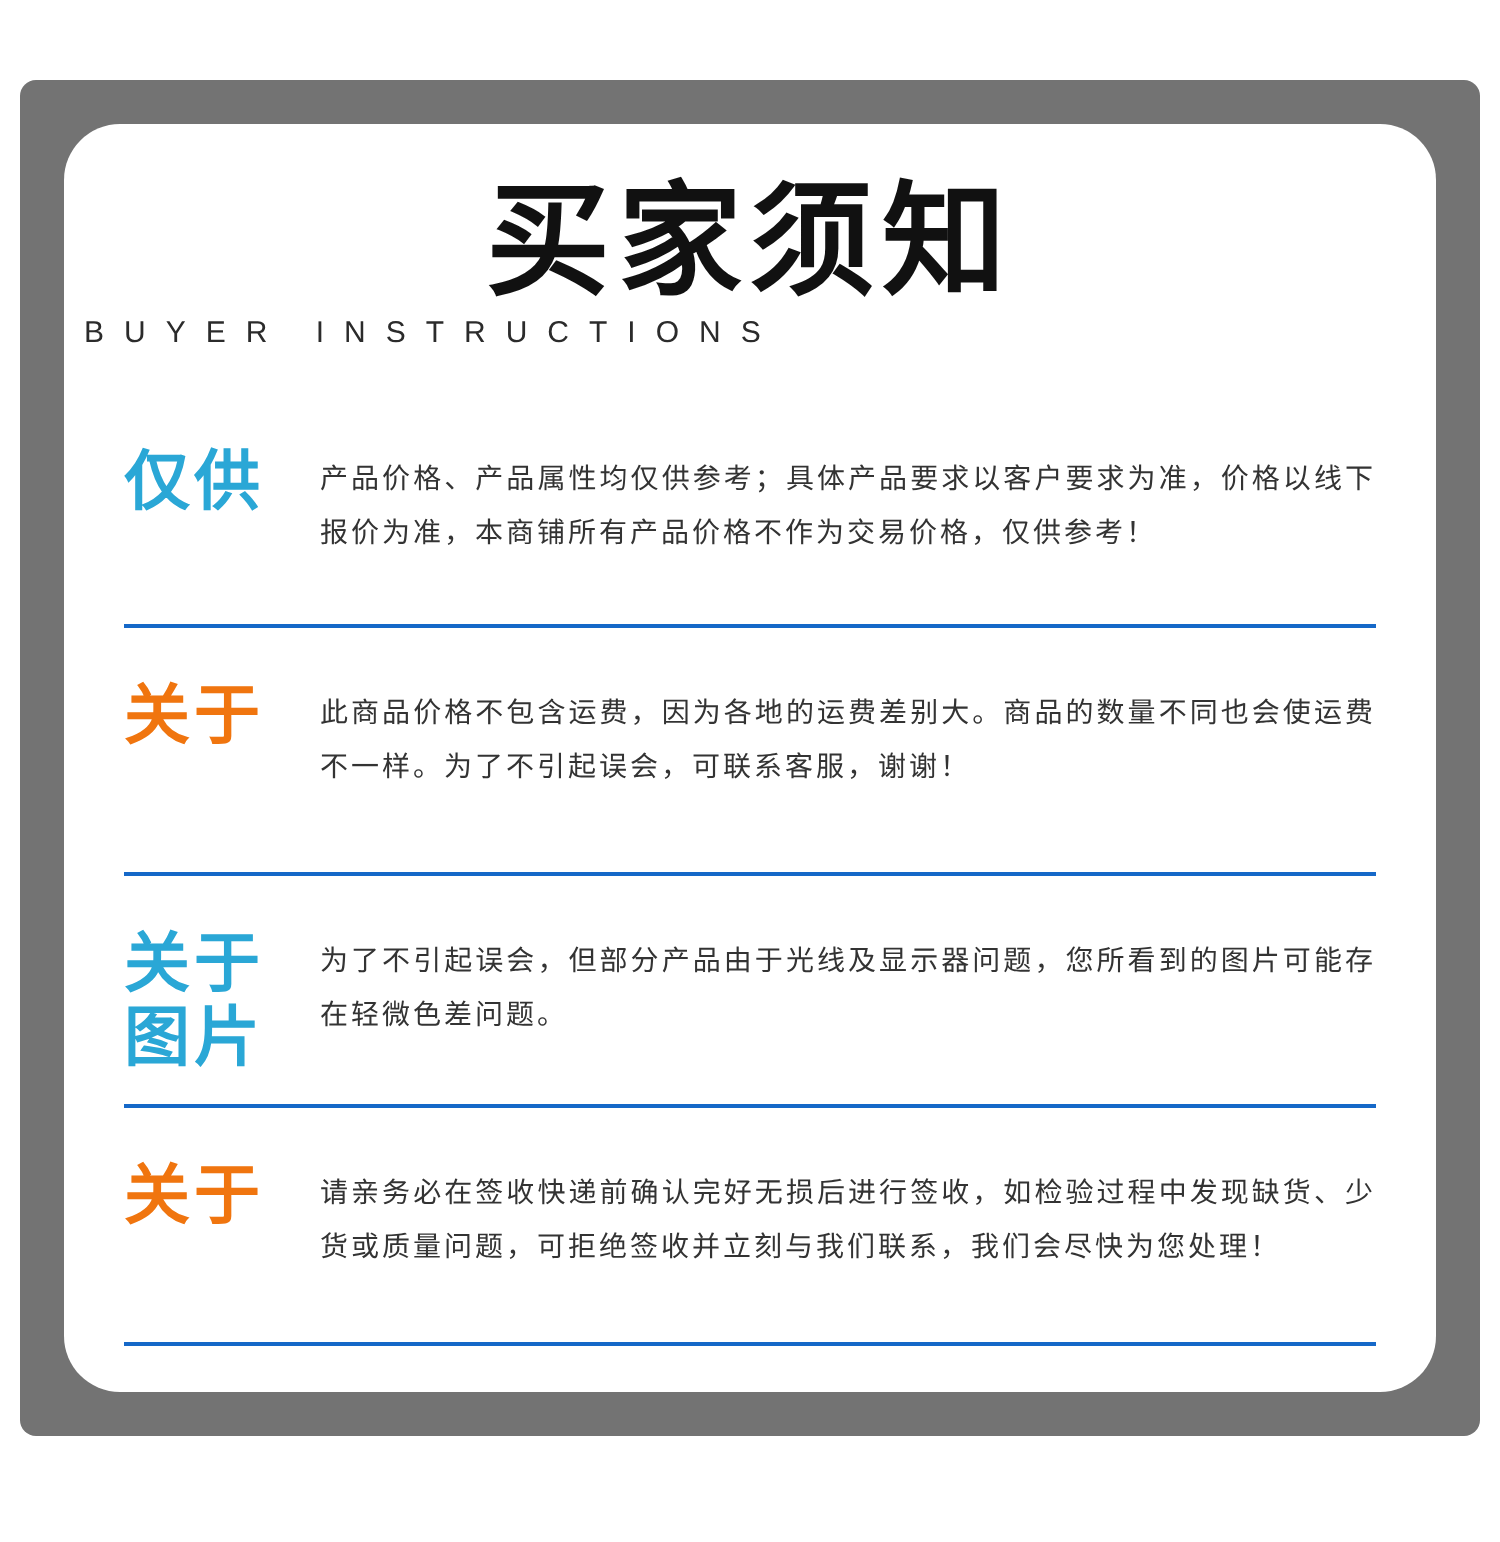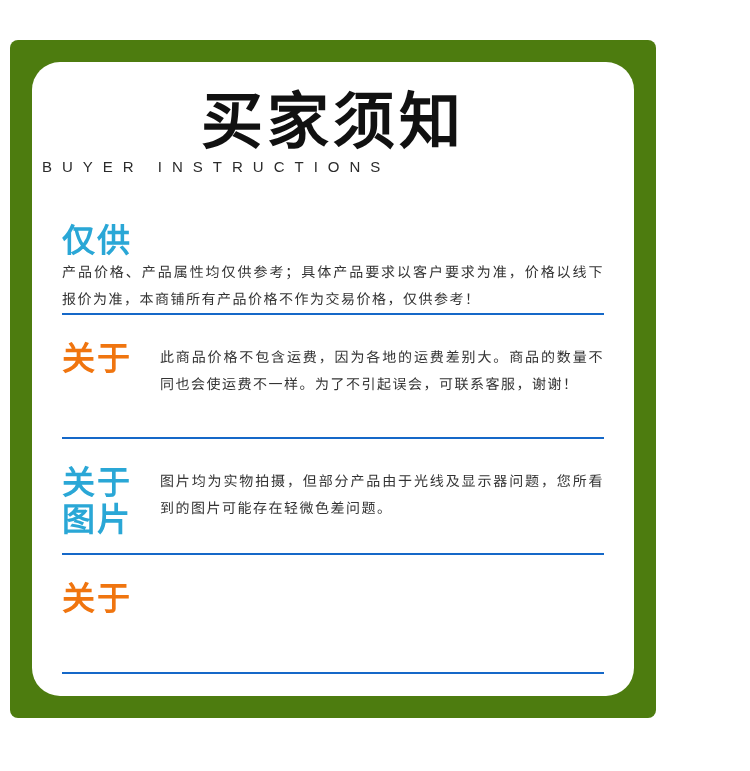--- a/index.html
+++ b/index.html
@@ -2,42 +2,42 @@
 <html lang="zh-CN"><head>
 <meta charset="utf-8">
 <style>
   html,body { margin:0; padding:0; }
   body {
     width:750px; height:771px; position:relative; background:#ffffff;
     font-family:"Liberation Sans","DejaVu Sans",sans-serif;
     overflow:hidden;
   }
   .frame {
-    position:absolute; left:10px; top:40px; width:646px; height:678px;
-    background:#4d7c0f; border-radius:8px;
+    position:absolute; left:10px; top:40px; width:730px; height:678px;
+    background:#737373; border-radius:8px;
   }
   .card {
     position:absolute; left:22px; top:22px; right:22px; bottom:22px;
     background:#ffffff; border-radius:28px;
     box-sizing:border-box; padding-top:28px;
   }
   .title {
     text-align:center; font-size:62px; line-height:64px; font-weight:900;
     color:#111111; letter-spacing:4px; margin:0;
   }
   .subtitle {
     font-size:15px; line-height:20px; font-weight:400;
     color:#2b2b2b; letter-spacing:10px; margin-top:3px; text-indent:10px;
   }
   .sections { margin-top:20px; }
   .section .row {
     display:flex; align-items:flex-start; box-sizing:border-box;
     padding:29px 30px 0 30px;
   }
-  .section:nth-child(1) .row { min-height:115px;flex-direction:column; }
+  .section:nth-child(1) .row { min-height:115px; }
   .section:nth-child(2) .row { min-height:122px; }
   .section:nth-child(3) .row { min-height:114px; }
   .section:nth-child(4) .row { min-height:117px; }
   .label {
     width:84px; margin-right:14px; flex:none;
     font-size:33px; line-height:37px; font-weight:800;
     letter-spacing:2px; margin-top:-4px;
   }
   .label div { white-space:nowrap; }
   .text {
@@ -76,29 +76,30 @@
         </div>
         <div class="divider"></div>
       </div>
 
       <div class="section">
         <div class="row">
           <div class="label" style="color: rgb(42, 167, 214);">
             <div>关于</div>
             <div>图片</div>
           </div>
-          <div class="text">图片均为实物拍摄，但部分产品由于光线及显示器问题，您所看到的图片可能存在轻微色差问题。</div>
+          <div class="text">为了不引起误会，但部分产品由于光线及显示器问题，您所看到的图片可能存在轻微色差问题。</div>
         </div>
         <div class="divider"></div>
       </div>
 
       <div class="section">
         <div class="row">
           <div class="label" style="color: rgb(240, 117, 15);">
             <div>关于</div>
           </div>
+          <div class="text">请亲务必在签收快递前确认完好无损后进行签收，如检验过程中发现缺货、少货或质量问题，可拒绝签收并立刻与我们联系，我们会尽快为您处理！</div>
         </div>
         <div class="divider"></div>
       </div>
 
     </div>
   </div>
 </div>
 
 </body></html>

